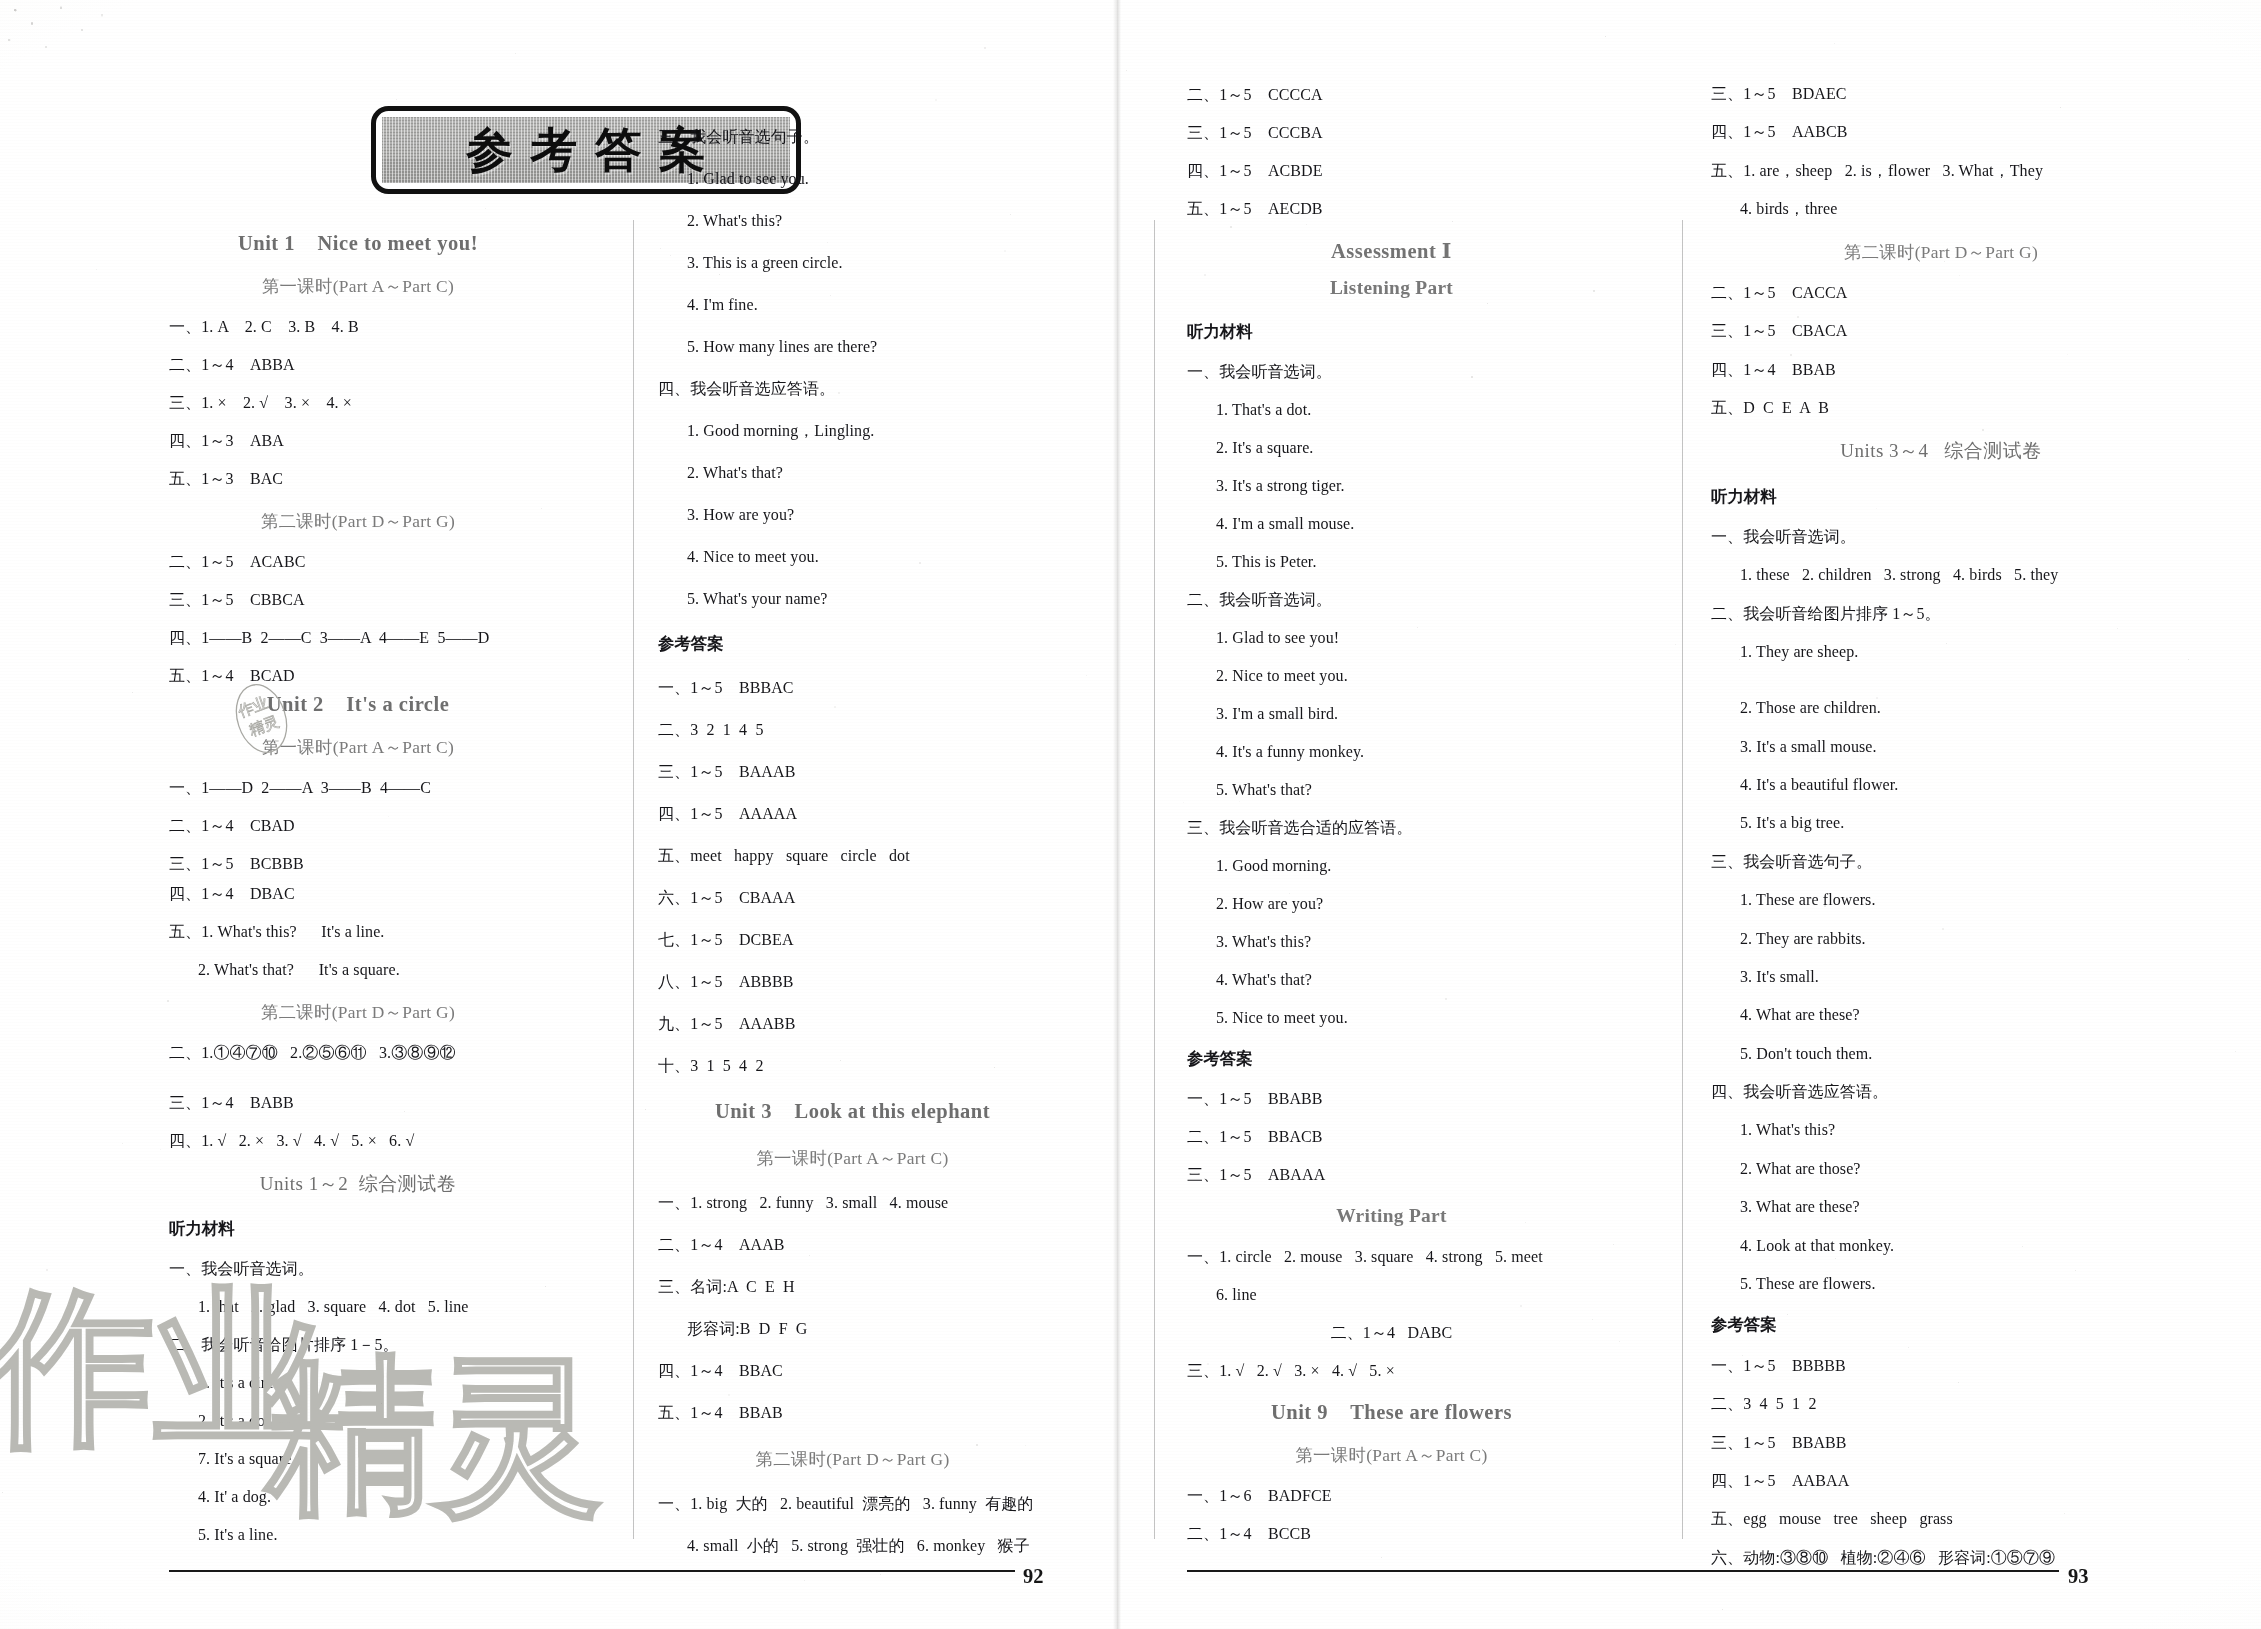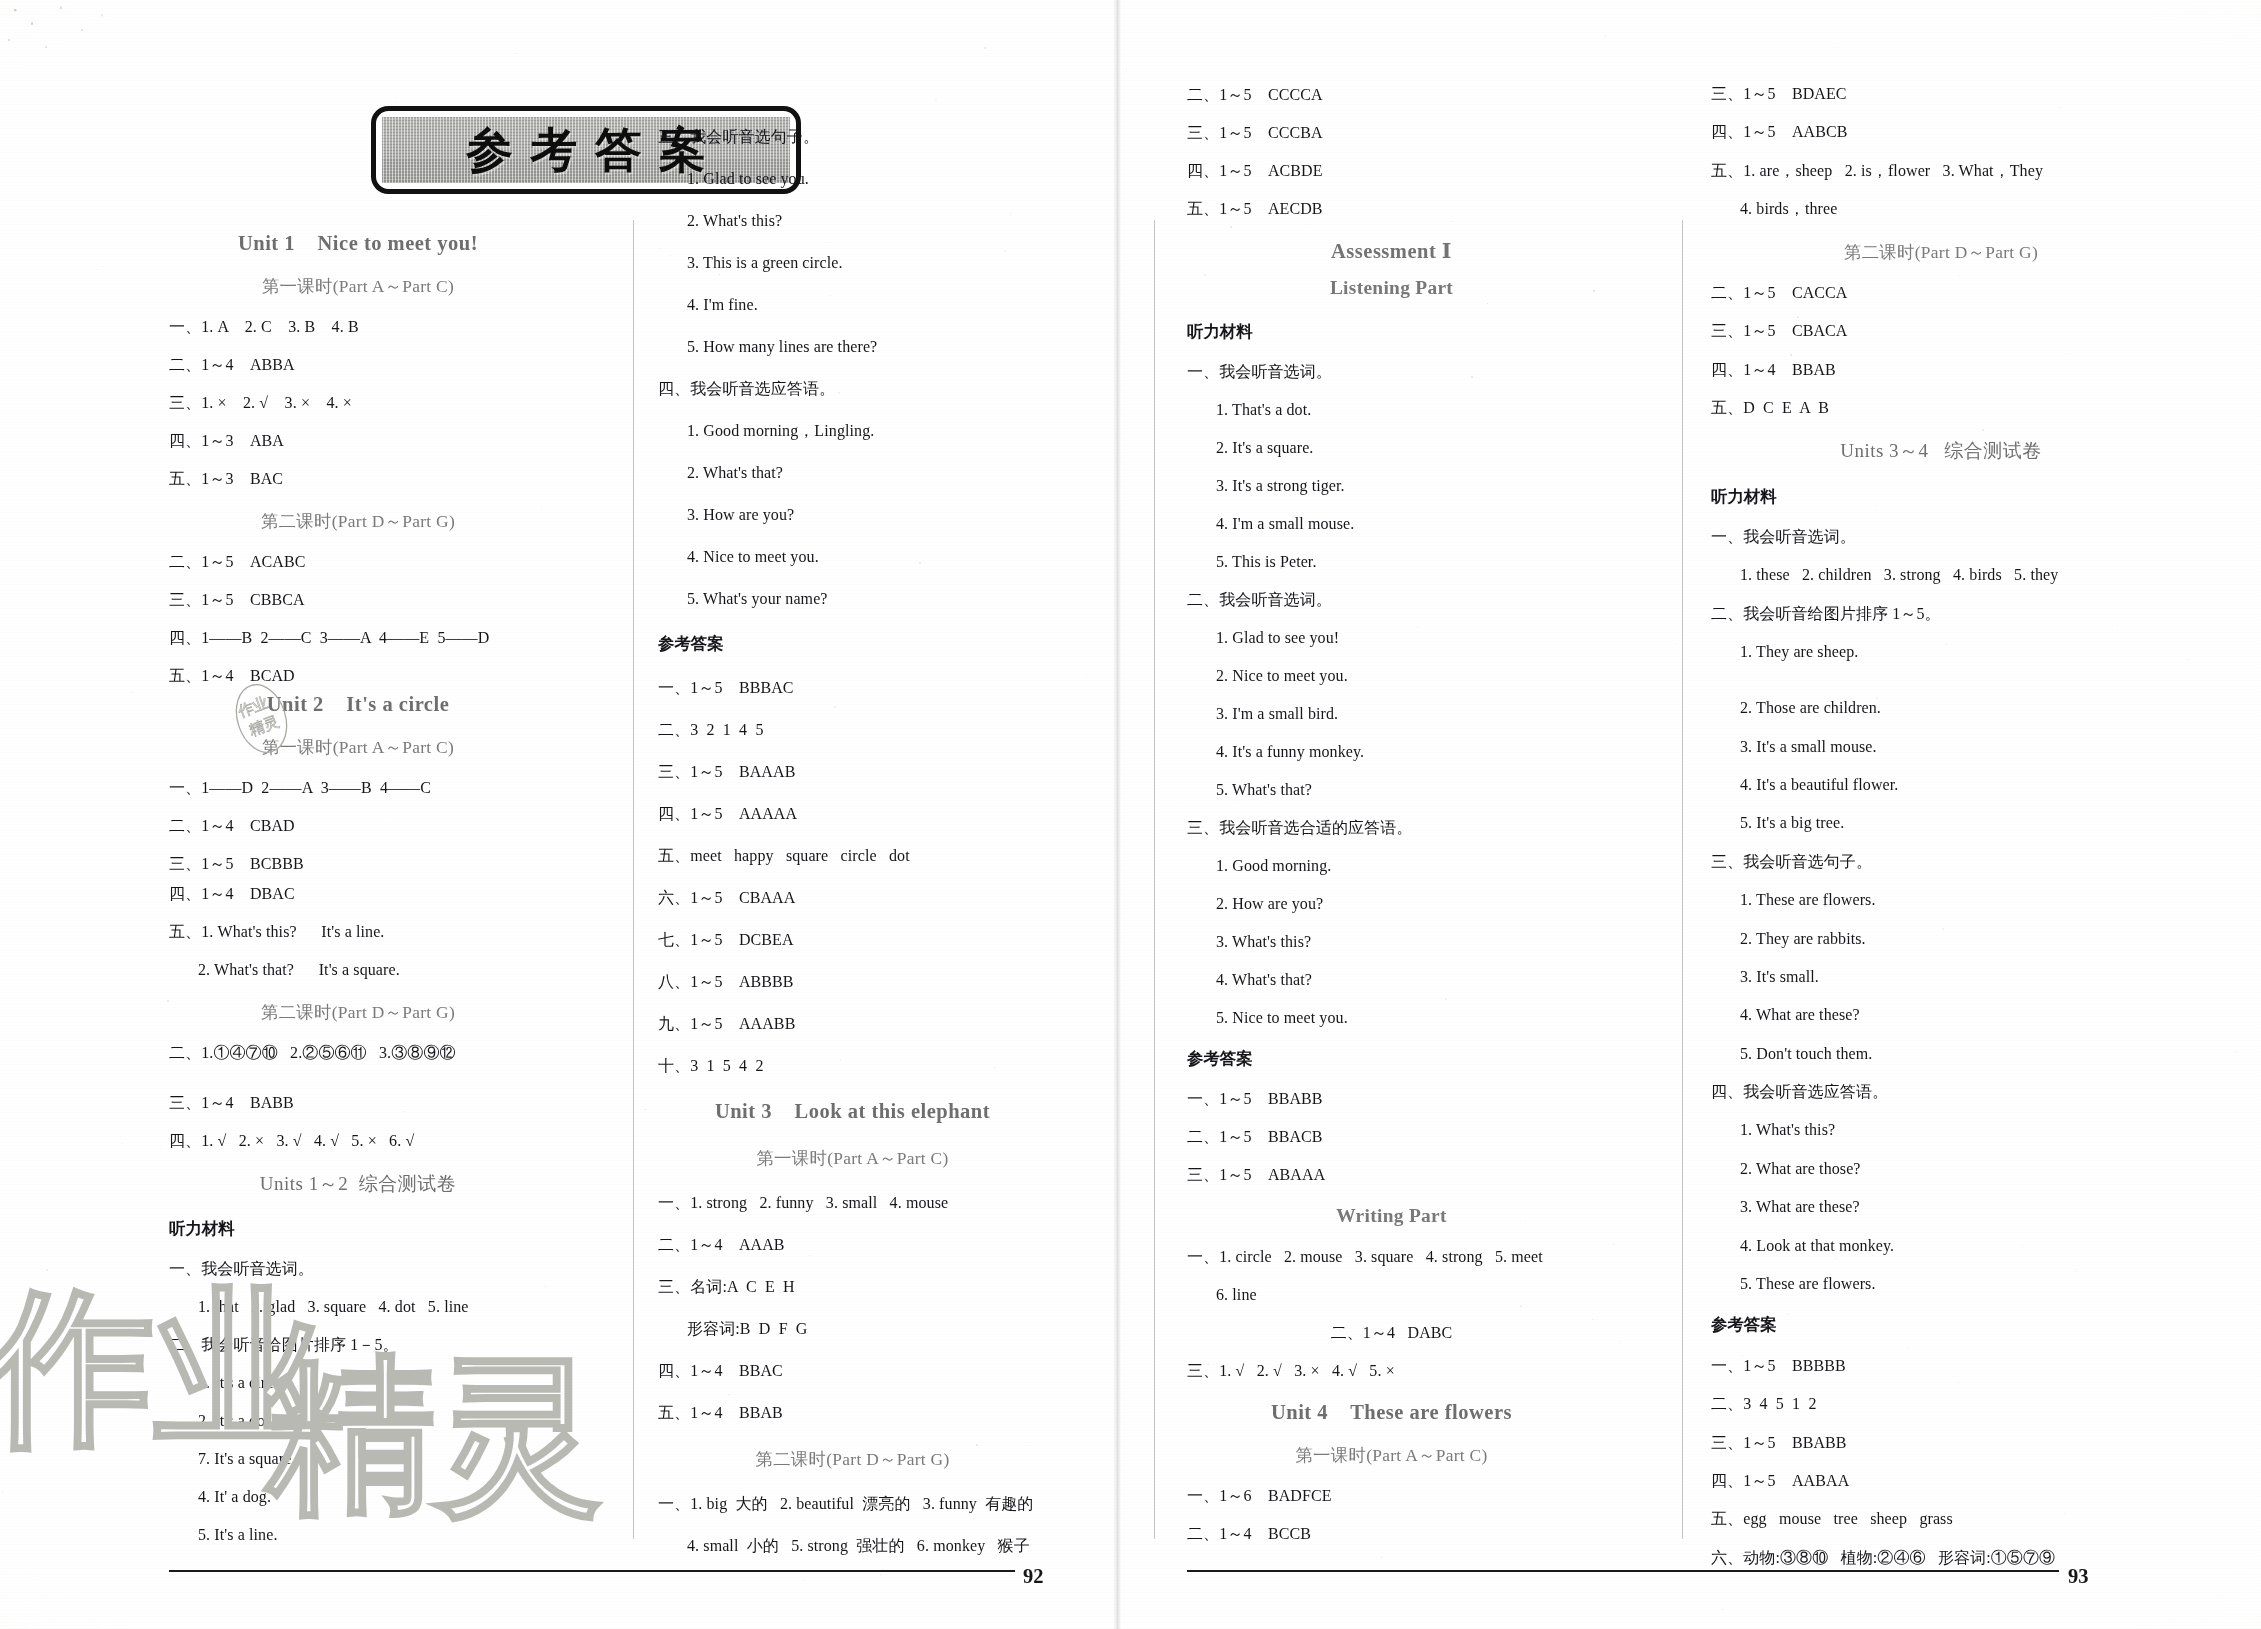--- a/index.html
+++ b/index.html
@@ -254,21 +254,21 @@
     <div class="line ind" style="margin-bottom: 22px;">5. Nice to meet you.</div>
     <div class="cn-bold" style="margin-bottom: 21px;">参考答案</div>
     <div class="line" style="margin-bottom: 22px;">一、1～5    BBABB</div>
     <div class="line" style="margin-bottom: 22px;">二、1～5    BBACB</div>
     <div class="line" style="margin-bottom: 22px;">三、1～5    ABAAA</div>
     <div class="hdr-part" style="margin-bottom: 22px;">Writing Part</div>
     <div class="line" style="margin-bottom: 22px;">一、1. circle   2. mouse   3. square   4. strong   5. meet</div>
     <div class="line ind" style="margin-bottom: 22px;">6. line</div>
     <div class="line" style="margin-bottom: 22px; text-align: center;">二、1～4   DABC</div>
     <div class="line" style="margin-bottom: 22px;">三、1. √   2. √   3. ×   4. √   5. ×</div>
-    <div class="hdr-unit" style="margin-bottom: 19px;">Unit 4    These are flowers</div>
+    <div class="hdr-unit" style="margin-bottom: 19px;">Unit 9    These are flowers</div>
     <div class="hdr-sub" style="margin-bottom: 21px;">第一课时(Part A～Part C)</div>
     <div class="line" style="margin-bottom: 22px;">一、1～6    BADFCE</div>
     <div class="line" style="margin-bottom: 22px;">二、1～4    BCCB</div>
   </div>
 <div class="col" id="col4" style="top: 86px;">
     <div class="line" style="margin-bottom: 22.4px;">三、1～5    BDAEC</div>
     <div class="line" style="margin-bottom: 22.4px;">四、1～5    AABCB</div>
     <div class="line" style="margin-bottom: 22.4px;">五、1. are，sheep   2. is，flower   3. What，They</div>
     <div class="line ind" style="margin-bottom: 22.4px;">4. birds，three</div>
     <div class="hdr-sub" style="margin-bottom: 21.3px;">第二课时(Part D～Part G)</div>

